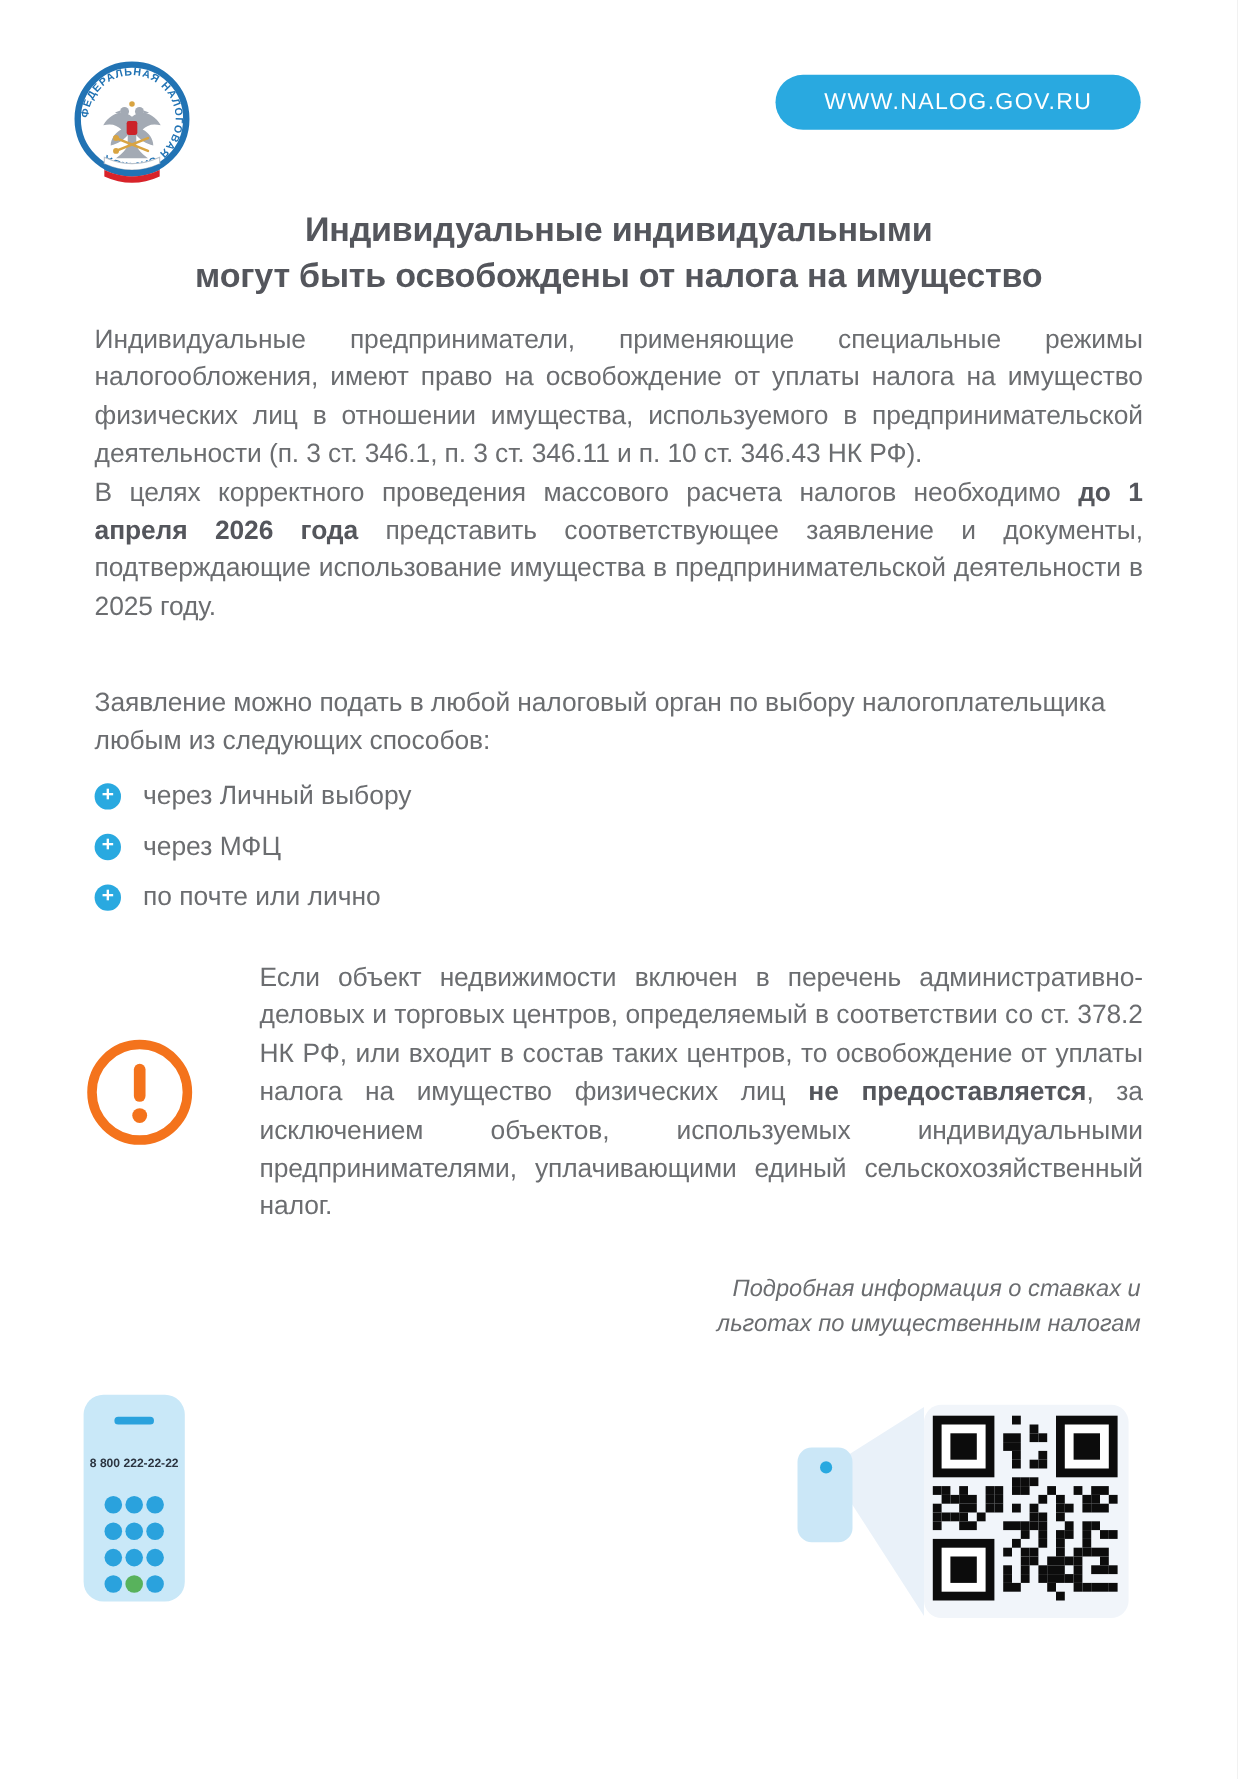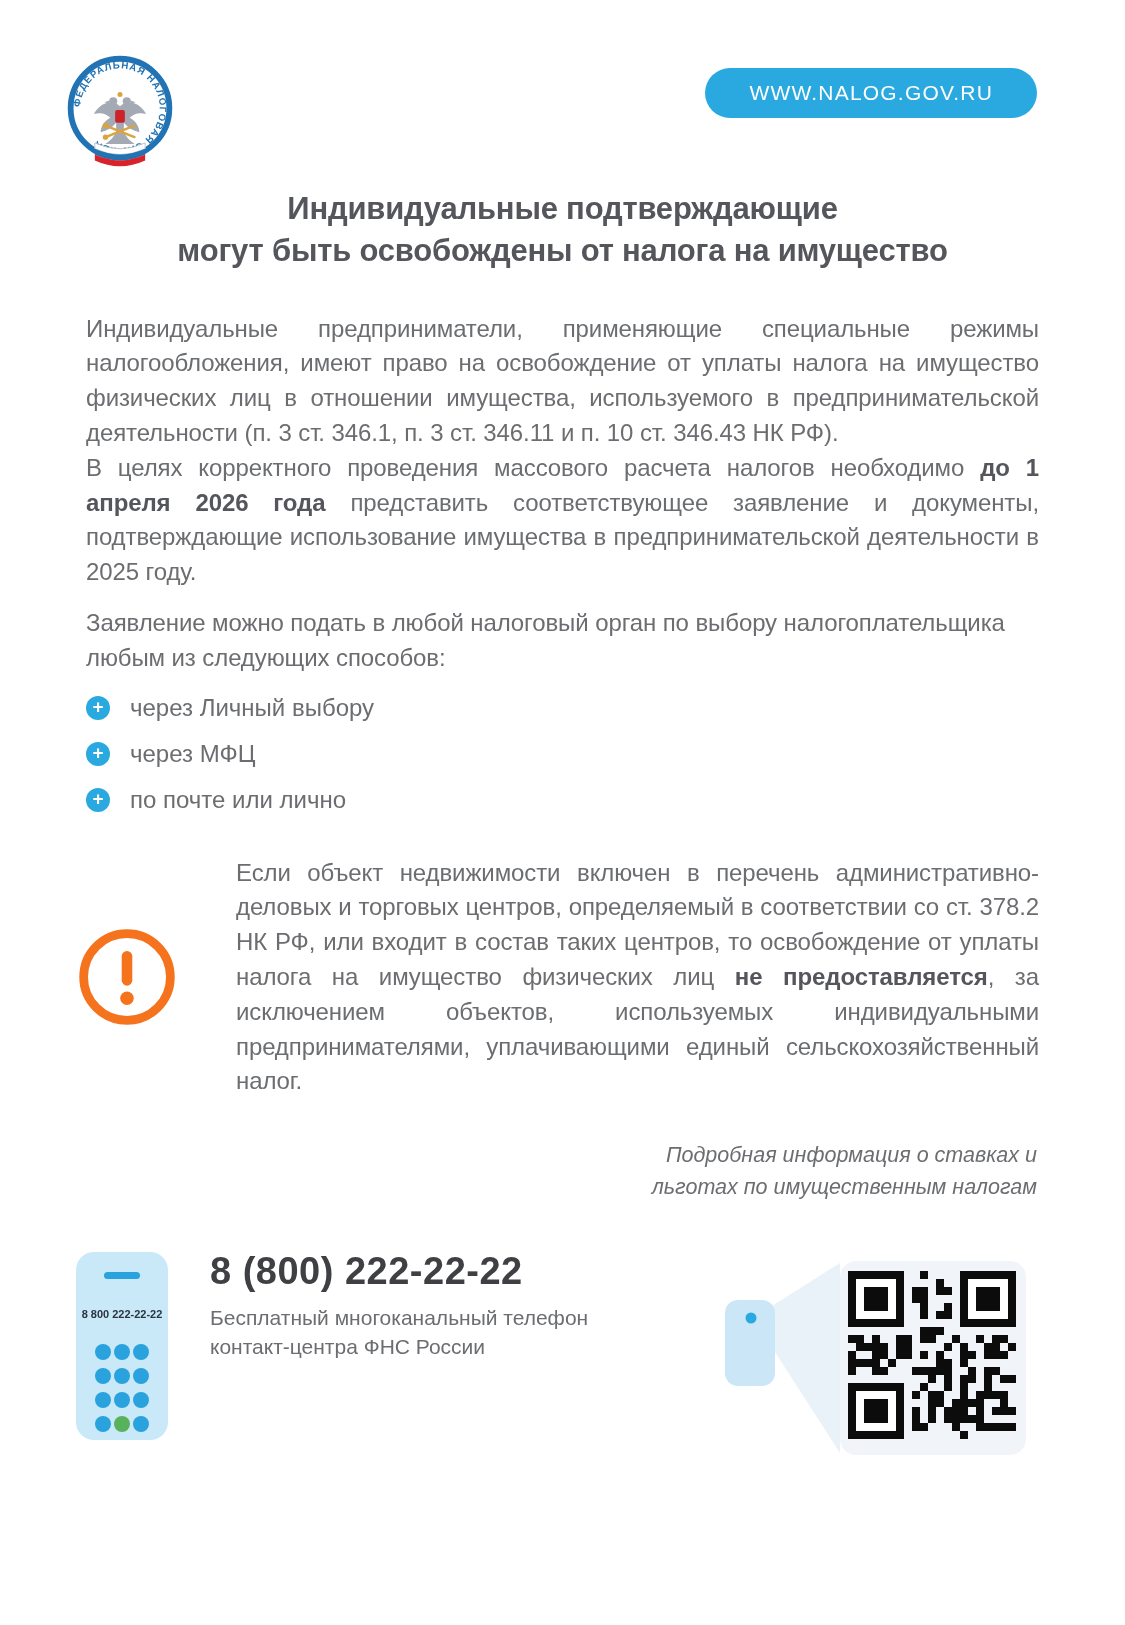--- a/index.html
+++ b/index.html
@@ -32,23 +32,23 @@
     margin-top:16px;text-align:center;font-weight:bold;color:#54565c;
     font-size:31px;line-height:1.35;letter-spacing:-.2px;
   }
   
   .content{padding:0 86px;}
   .para{
     font-size:24px;line-height:1.45;text-align:justify;color:var(--body);
     letter-spacing:-.1px;
   }
   .para b{color:#54565c;}
-  .p1{margin-top:40px;}
+  .p1{margin-top:20px;}
   .p2{}
-  .p3{margin-top:16px;text-align:left;}
+  .p3{margin-top:52px;text-align:left;}
   .bullets{list-style:none;margin-top:8px;}
   .bullets li{display:flex;align-items:center;gap:20px;font-size:24px;color:var(--body);margin-top:18px;}
   .plus-icon{
     flex:none;width:24px;height:24px;border-radius:50%;background:var(--accent);
     color:#fff;display:flex;align-items:center;justify-content:center;
     font-size:19px;font-weight:bold;line-height:1;padding-bottom:2px;
   }
   
   .warning{display:flex;align-items:center;gap:32px;margin:42px 86px 0 74px;}
   .warn-icon{flex:none;width:106px;}
@@ -102,21 +102,21 @@
           <path d="M34 94 Q60 106 86 94 L86 100 Q60 112 34 100 Z" fill="#ffffff" stroke="#b9c2cc" stroke-width="1"></path>
           <path d="M34 100 Q60 112 86 100 L86 106 Q60 118 34 106 Z" fill="#2173b4"></path>
           <path d="M34 106 Q60 118 86 106 L86 112 Q60 124 34 112 Z" fill="#d8232a"></path>
         </g>
       </svg>
     </div>
     <div class="url-pill">WWW.NALOG.GOV.RU</div>
   </div>
 
   <h1 class="title">
-    <div>Индивидуальные подтверждающие</div>
+    <div>Индивидуальные индивидуальными</div>
     <div>могут быть освобождены от налога на имущество</div>
   </h1>
 
   <div class="content">
     <p class="para p1">Индивидуальные предприниматели, применяющие специальные режимы налогообложения, имеют право на освобождение от уплаты налога на имущество физических лиц в отношении имущества, используемого в предпринимательской деятельности (п. 3 ст. 346.1, п. 3 ст. 346.11 и п. 10 ст. 346.43 НК РФ).</p>
 
     <p class="para p2"><span>В целях корректного проведения массового расчета налогов необходимо </span><b>до 1 апреля 2026 года</b><span> представить соответствующее заявление и документы, подтверждающие использование имущества в предпринимательской деятельности в 2025 году.</span></p>
 
     <p class="para p3">Заявление можно подать в любой налоговый орган по выбору налогоплательщика любым из следующих способов:</p>
 
@@ -165,27 +165,20 @@
             <circle cx="48" cy="126" r="8"></circle>
             <circle cx="67" cy="126" r="8"></circle>
           <circle cx="29" cy="150" r="8"></circle>
             <circle cx="48" cy="150" r="8"></circle>
             <circle cx="67" cy="150" r="8"></circle>
           <circle cx="29" cy="174" r="8"></circle>
             <circle cx="48" cy="174" r="8" fill="#58b25c"></circle>
             <circle cx="67" cy="174" r="8"></circle>
         </g>
       </svg>
-      <div>
-        <div class="phone-number">8 (800) 222-22-22</div>
-        <div class="phone-sub">
-          <div>Бесплатный многоканальный телефон</div>
-          <div>контакт-центра ФНС России</div>
-        </div>
-      </div>
     </div>
 
     <svg class="qr-scene-svg" viewBox="0 0 336 258">
       <polygon points="46,110 133,55 133,245" fill="var(--beam)"></polygon>
       <rect x="18" y="92" width="50" height="86" rx="13" fill="#cbe7f7"></rect>
       <circle cx="44" cy="110" r="5.5" fill="var(--accent)"></circle>
       <rect x="133" y="53" width="186" height="194" rx="16" fill="var(--qr-frame)"></rect>
       <g fill="#0c0c0c">
         <g>
             <rect x="141" y="63" width="56" height="56"></rect>

